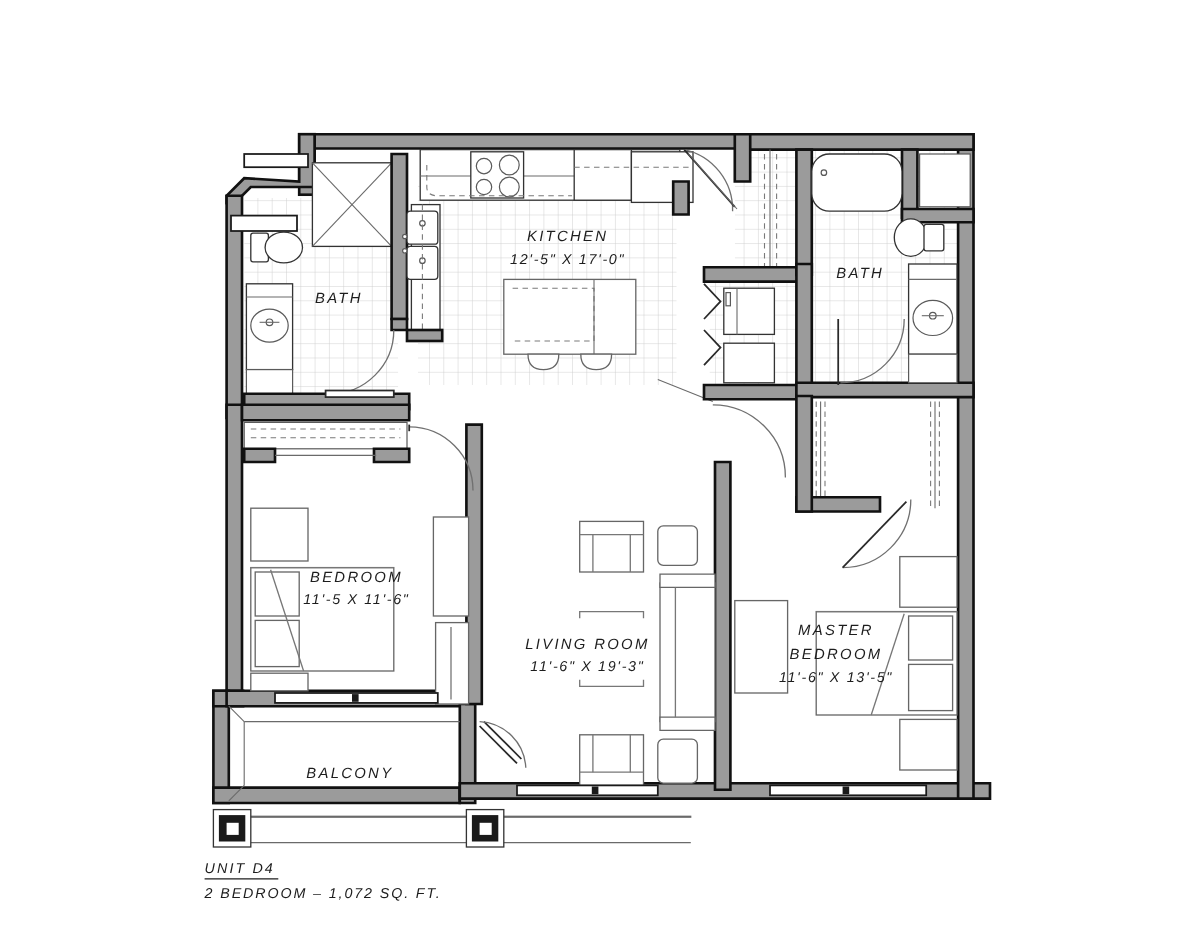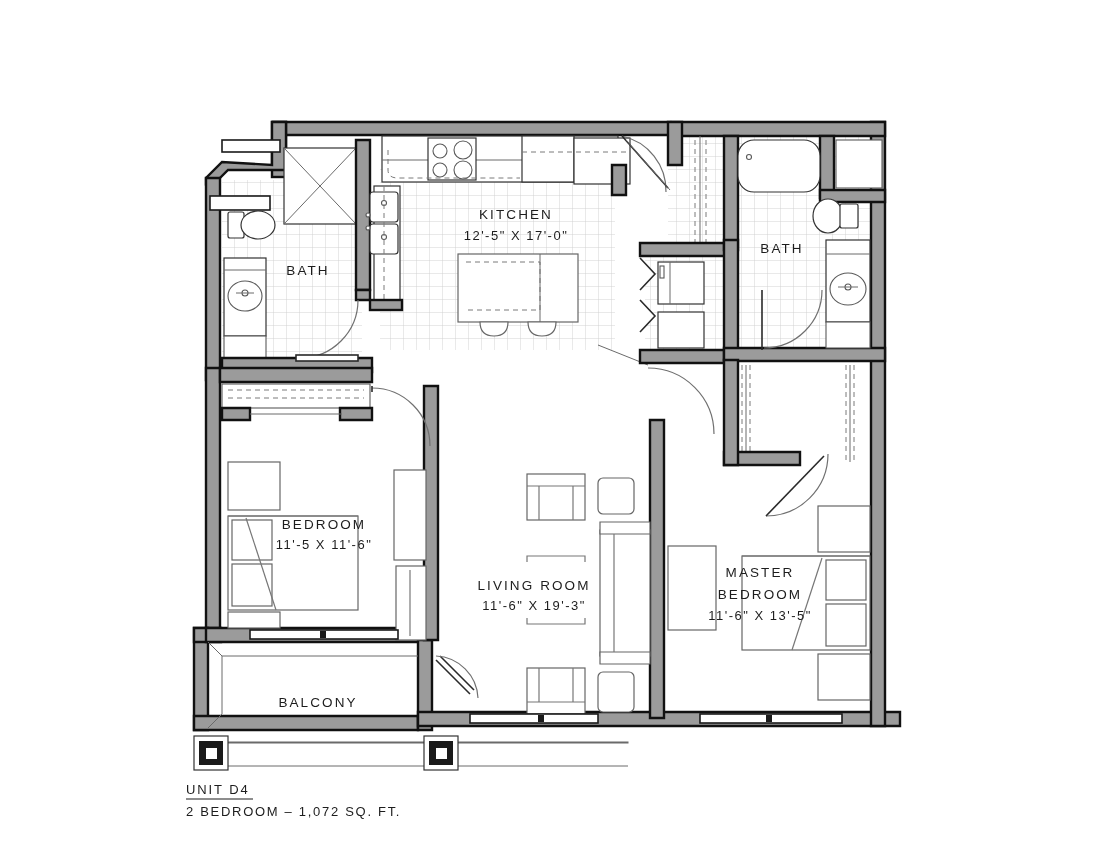--- a/index.html
+++ b/index.html
@@ -7,20 +7,21 @@
     background: #ffffff;
     width: 1093px; height: 844px;
     overflow: hidden;
     font-family: "Liberation Sans", sans-serif;
   }
   #page {
     position: relative;
     width: 1093px;
     height: 844px;
     background: #ffffff;
+    font-style: italic;
   }
   svg#plan { display: block; }
   .wall        { fill: #9b9b9b; stroke: #111111; stroke-width: 2.4; }
   .wall-solid  { fill: #1a1a1a; stroke: none; }
   .fixture     { fill: #ffffff; stroke: #333333; stroke-width: 1.2; }
   .fixture-lt  { fill: #ffffff; stroke: #5a5a5a; stroke-width: 1.1; }
   .furn        { fill: #ffffff; stroke: #666666; stroke-width: 1.2; }
   .furn-edge   { fill: none;   stroke: #777777; stroke-width: 1.2; }
   .dash-fine   { fill: none; stroke: #7a7a7a; stroke-width: 1; stroke-dasharray: 5 4; }
   .door-arc    { fill: none; stroke: #707070; stroke-width: 1.2; }

